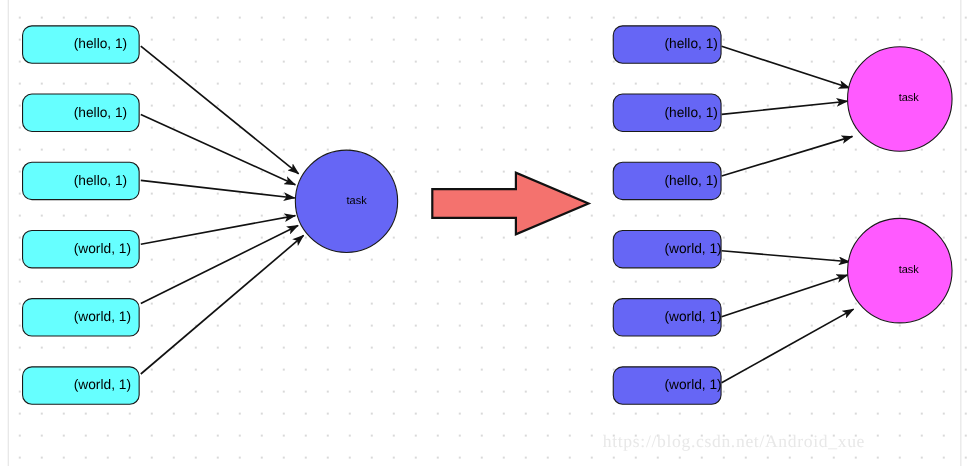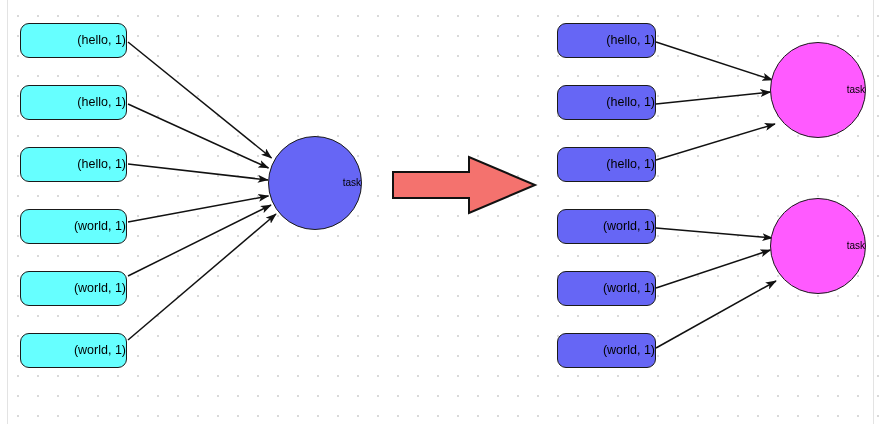--- a/index.html
+++ b/index.html
@@ -41,27 +41,28 @@
     overflow: visible;
   }
   svg.edges { z-index: 1; }
 
   .node {
     position: absolute;
     z-index: 2;
     box-sizing: border-box;
     display: flex;
     align-items: center;
-    justify-content: flex-end;
+    justify-content: flex-start;
     border: 1.6px solid #1a1a1a;
     color: #000000;
     font-size: 12.5px;
     line-height: 1;
     white-space: nowrap;
     user-select: none;
+    padding-left: 46px;
   }
   .kv-box {
     width: 107px;
     height: 35px;
     border-radius: 9px;
   }
   .kv-box.map-side  { background: #66ffff; }
   .kv-box.red-side  { background: #6666f5; }
 
   .task-circle {
@@ -167,14 +168,15 @@
     <span>(world, 1)</span>
   </div>
 
   <div class="node task-circle magenta" style="left:770px; top:42px; width:96px; height:96px;">
     <span>task</span>
   </div>
   <div class="node task-circle magenta" style="left:770px; top:198px; width:96px; height:96px;">
     <span>task</span>
   </div>
 
+  <div class="watermark">https://blog.csdn.net/Android_xue</div>
 
 </div>
 
 </body></html>

